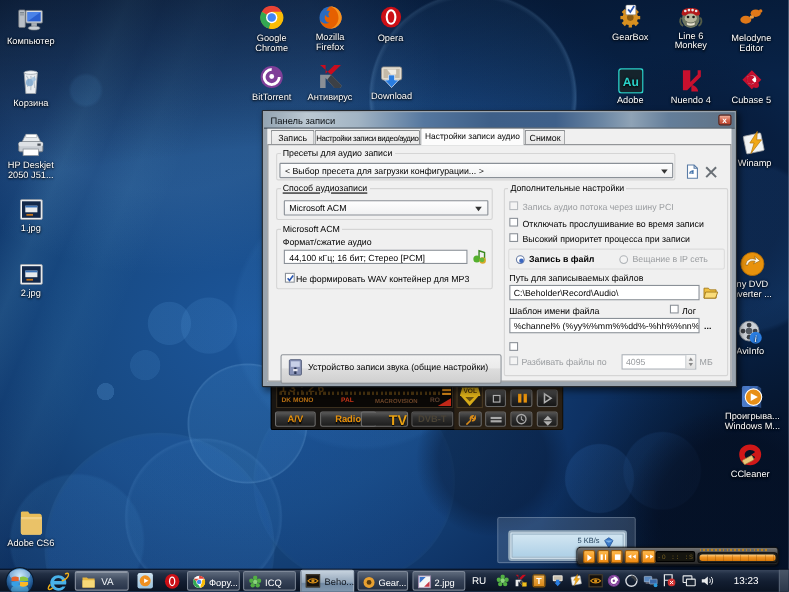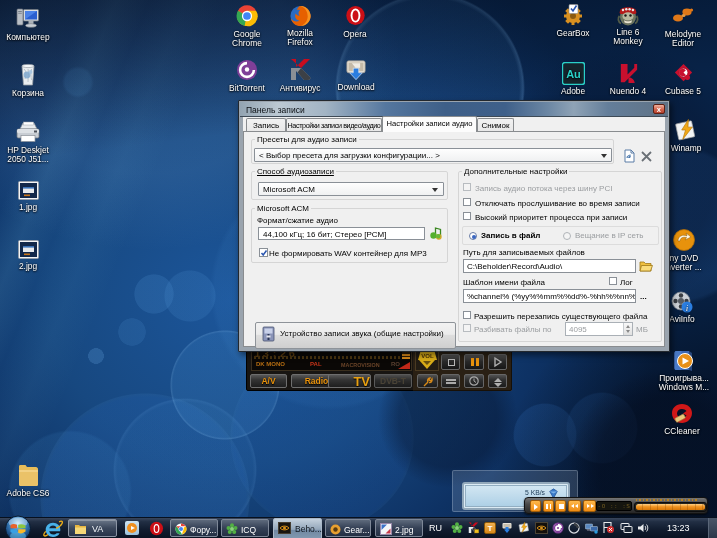--- a/index.html
+++ b/index.html
@@ -456,21 +456,20 @@
       <svg class="abs" style="left:395px;top:128px;" width="14" height="12" viewBox="0 0 14 12">
           <path d="M1 2 L5 2 L6.5 3.5 L12 3.5 L12 11 L1 11 Z" fill="#f0c040" stroke="#a07818" stroke-width=".8"></path>
           <path d="M2.5 5.5 L13.5 5.5 L11.5 11 L1 11 Z" fill="#fadc7a" stroke="#a07818" stroke-width=".8"></path>
         </svg>
       <div class="abs" style="left:219px;top:146px;">Шаблон имени файла</div>
       <div class="abs" style="left:365px;top:145px;width:8px;height:8px;background:#fff;border:1px solid #8a9097;"></div>
       <div class="abs" style="left:376px;top:146px;">Лог</div>
       <div class="abs" style="left:219px;top:157px;width:173px;height:14px;background:#fff;border:1px solid #8a9097;line-height:13px;padding-left:3px;overflow:hidden;white-space:nowrap;">%channel% (%yy%%mm%%dd%-%hh%%nn%</div>
       <div class="abs" style="left:396px;top:160px;font-weight:bold;">...</div>
       <div class="abs" style="left:219px;top:179px;width:8px;height:8px;background:#fff;border:1px solid #8a9097;"></div>
-      <div class="abs" style="left:230px;top:180px;">Разрешить перезапись существующего файла</div>
       <div class="abs" style="left:219px;top:192px;width:8px;height:8px;background:#f4f4f4;border:1px solid #b8bcc0;"></div>
       <div class="abs" style="left:230px;top:193px;color:#9a9da0;">Разбивать файлы по</div>
       <div class="abs" style="left:321px;top:190px;width:68px;height:14px;background:#fff;border:1px solid #aab0b6;color:#9a9da0;line-height:13px;padding-left:3px;">4095
         <div style="position:absolute;right:0;top:0;width:9px;height:12px;border-left:1px solid #c8ccd0;background:linear-gradient(#f8f8f8,#e0e0e0);">
             <div style="position:absolute;left:2px;top:2px;border-left:2.5px solid transparent;border-right:2.5px solid transparent;border-bottom:3px solid #888;"></div>
             <div style="position:absolute;left:2px;top:7px;border-left:2.5px solid transparent;border-right:2.5px solid transparent;border-top:3px solid #888;"></div>
           </div>
       </div>
       <div class="abs" style="left:392px;top:193px;color:#9a9da0;">МБ</div>
     </div>

